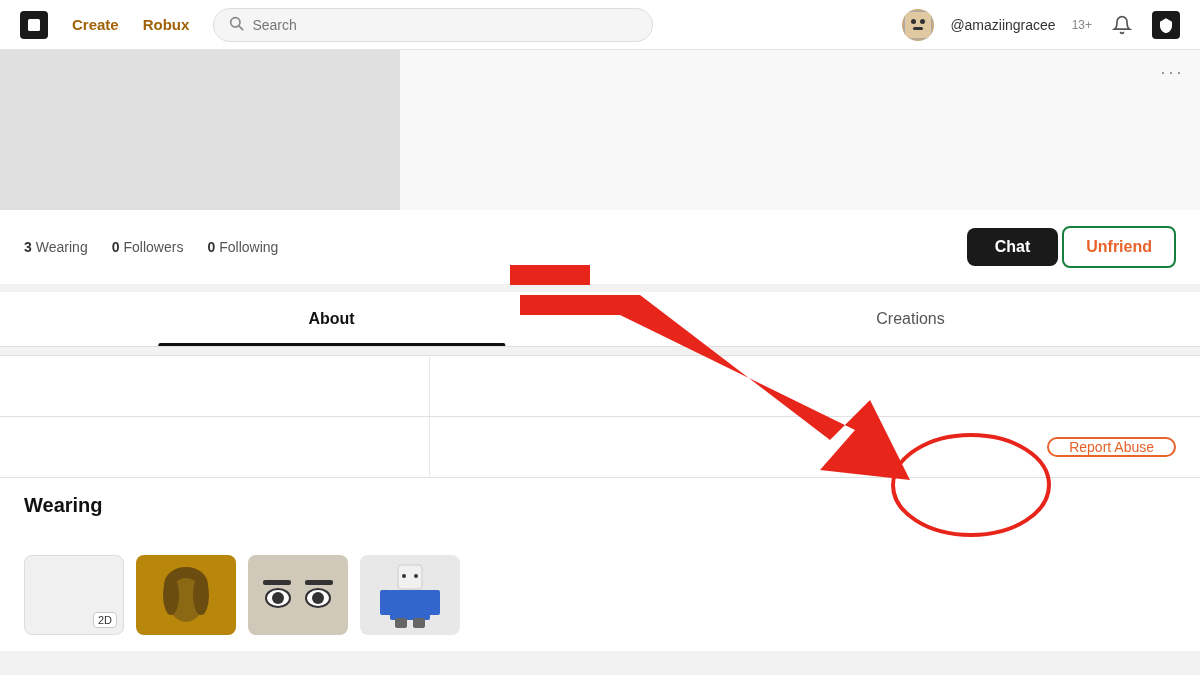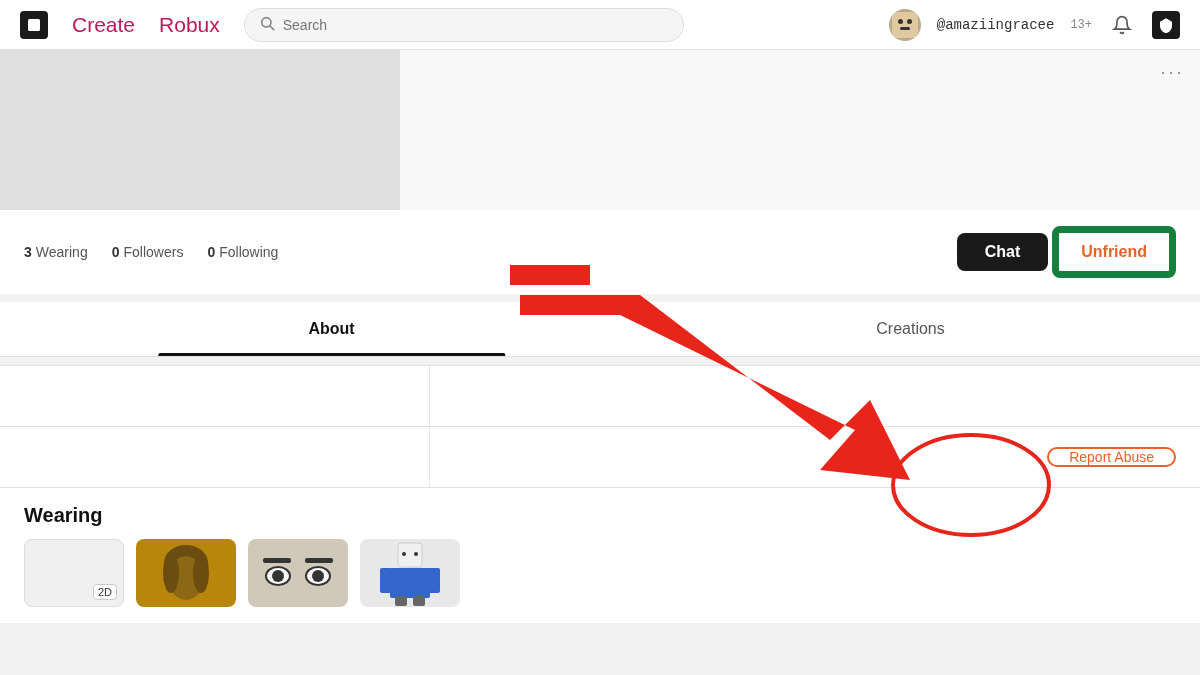--- a/index.html
+++ b/index.html
@@ -9,23 +9,23 @@
     .navbar {
       display: flex;
       align-items: center;
       background: #fff;
       height: 50px;
       padding: 0 20px;
       border-bottom: 1px solid #e0e0e0;
       gap: 24px;
     }
     .nav-create, .nav-robux {
-      font-size: 21px;
-      font-weight: 400;
-      color: #be185d;
+      font-size: 15px;
+      font-weight: 700;
+      color: #a16207;
       cursor: pointer;
     }
     .nav-search {
       flex: 1;
       max-width: 440px;
       display: flex;
       align-items: center;
       background: #f5f5f5;
       border: 1px solid #ddd;
       border-radius: 20px;
@@ -39,21 +39,20 @@
       outline: none;
       width: 100%;
       color: #333;
     }
     .search-icon-svg { color: #888; }
     .nav-right {
       margin-left: auto;
       display: flex;
       align-items: center;
       gap: 16px;
-      font-family: Liberation Mono, monospace;
     }
     .nav-avatar {
       width: 32px; height: 32px;
       border-radius: 50%;
       background: #c8a97e;
       overflow: hidden;
       display: flex; align-items: center; justify-content: center;
     }
     .nav-username { font-size: 14px; color: #333; font-weight: 500; }
     .nav-age { font-size: 12px; color: #888; }
@@ -146,21 +145,21 @@
       border: none;
       border-radius: 8px;
       padding: 10px 28px;
       font-size: 16px;
       font-weight: 600;
       cursor: pointer;
     }
     .btn-unfriend {
       background: #fff;
       color: #e8622a;
-      border: 7px solid #15803d;
+      border: 2px solid #15803d;
       border-radius: 8px;
       padding: 10px 22px;
       font-size: 16px;
       font-weight: 600;
       cursor: pointer;
     }
 
     
     .tabs-bar {
       background: #fff;
@@ -233,25 +232,26 @@
       color: #111;
       margin-bottom: 12px;
     }
     .wearing-items {
       display: flex;
       gap: 12px;
       padding-bottom: 16px;
     }
     .wearing-item {
       width: 100px;
-      height: 68px;
+      height: 80px;
       background: #e8e8e8;
       border-radius: 8px;
       display: flex; align-items: center; justify-content: center;
       overflow: hidden;
+      margin-top: 26px;
     }
     .wearing-item-2d {
       position: relative;
       background: #f0f0f0;
       border: 1px solid #ddd;
     }
     .badge-2d {
       position: absolute;
       bottom: 6px;
       right: 6px;

